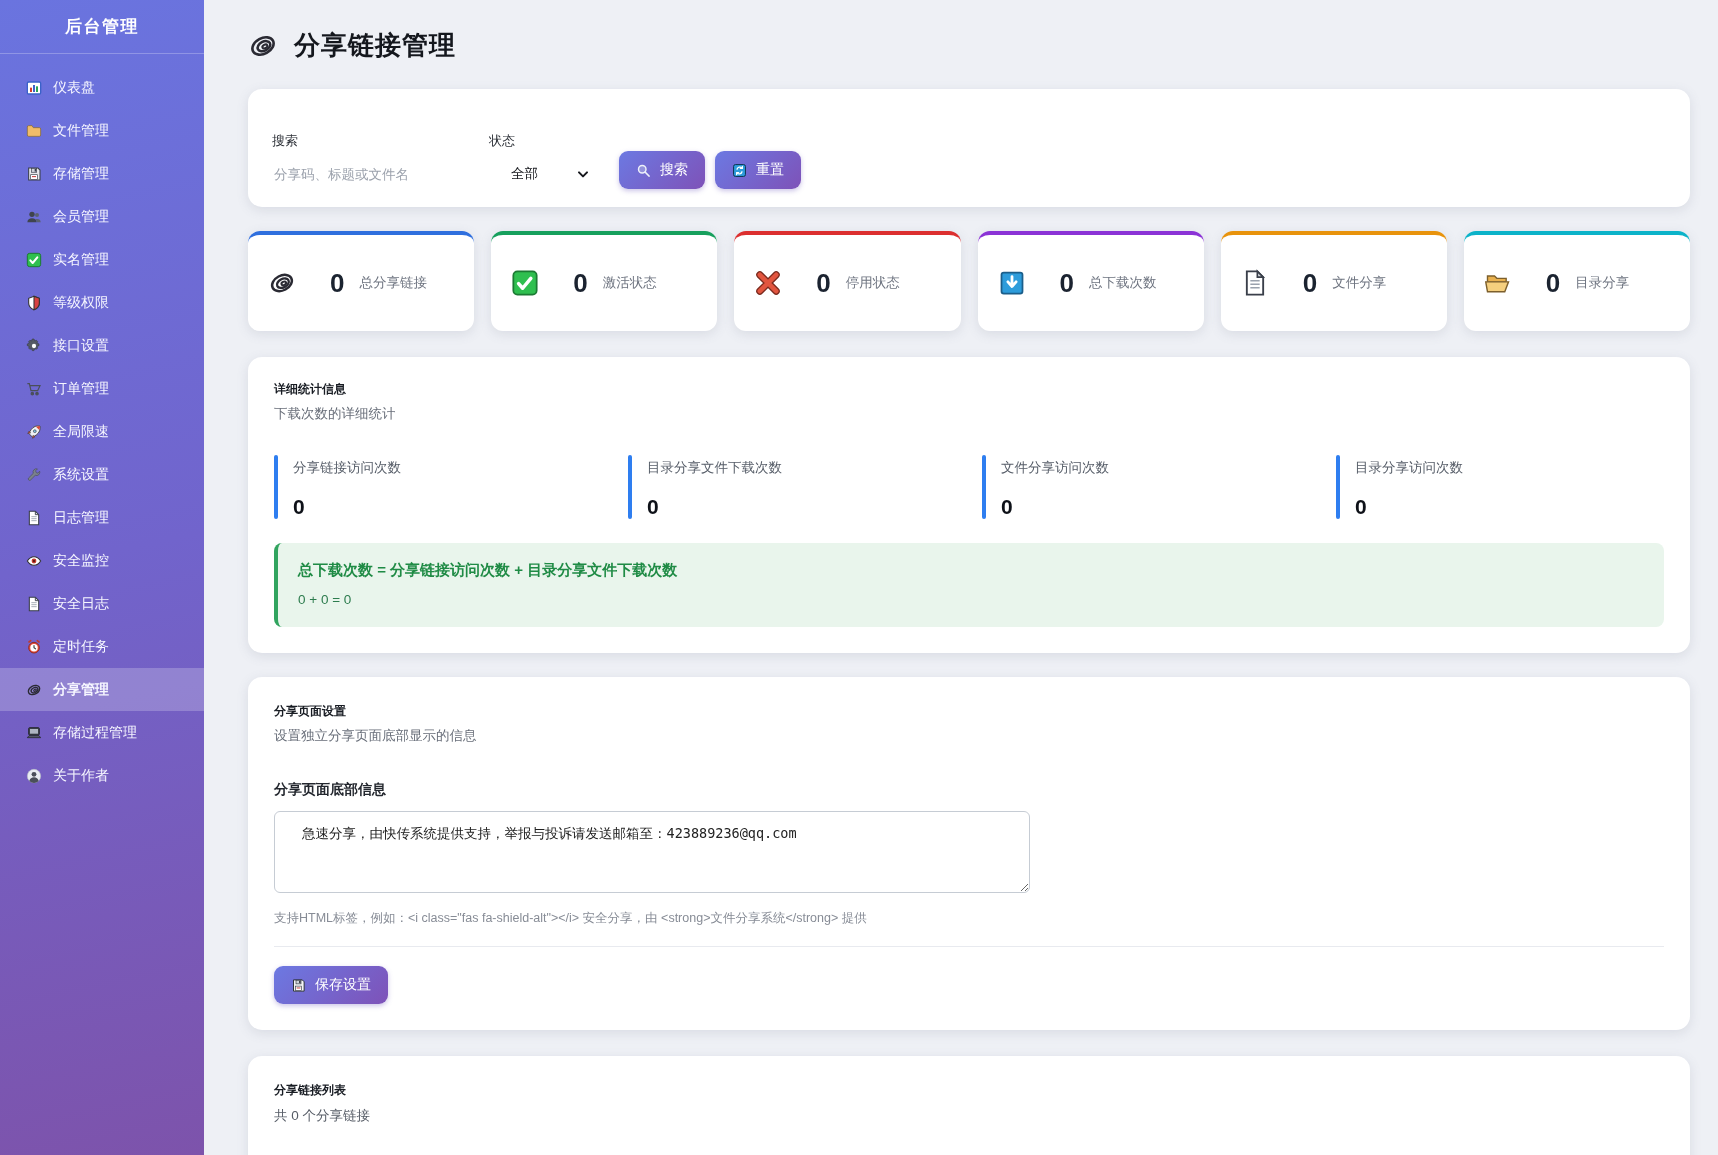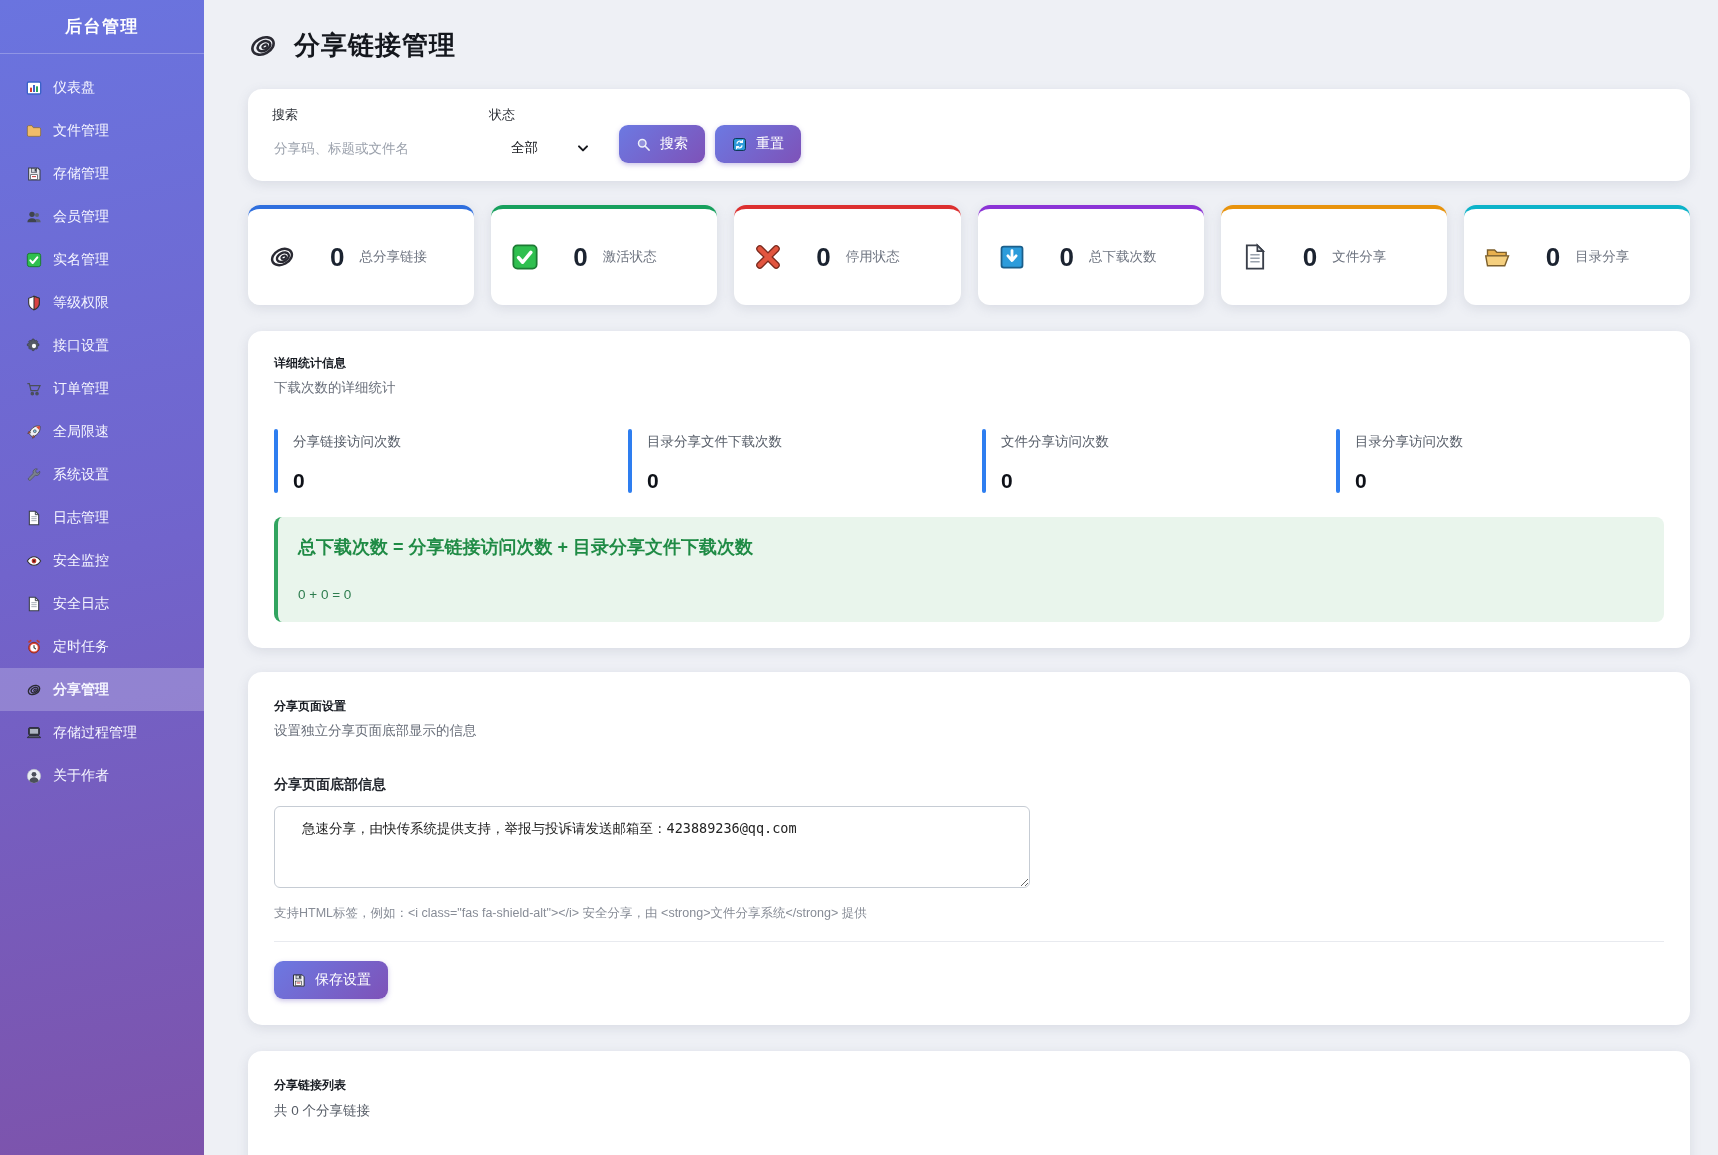--- a/index.html
+++ b/index.html
@@ -36,21 +36,21 @@
   .i15 { width:15px; height:15px; }
   
   .main { margin-left:204px; padding:26px 28px 0 44px; }
   .page-title { display:flex; align-items:center; gap:16px; margin:2px 0 26px; }
   .page-title h1 { margin:0; font-size:26px; font-weight:700; color:#14171d; letter-spacing:1px; }
   .card {
     background:#fff; border-radius:14px;
     box-shadow:0 3px 12px rgba(104,112,138,.16);
   }
   
-  .filter-card { height:92px; padding:16px 24px 18px; display:flex; align-items:flex-end; margin-bottom:24px; }
+  .filter-card { height:118px; padding:16px 24px 18px; display:flex; align-items:flex-end; margin-bottom:24px; }
   .f-group { display:flex; flex-direction:column; }
   .f-label { font-size:13px; color:#2b2f36; margin-bottom:9px; }
   .f-input { border:none; outline:none; background:transparent; height:30px; font-size:13.5px; color:#333;
              font-family:inherit; }
   .f-input::placeholder { color:#9ba1ac; }
   .g1 { margin-right:32px; } .g1 .f-input { width:185px; }
   .g2 { margin-right:30px; } .g2 .f-input { width:150px; }
   .g3 { margin-right:26px; }
   .f-select { width:104px; height:30px; display:flex; align-items:center; justify-content:space-between;
               font-size:13.5px; color:#16181d; cursor:pointer; padding:0 2px 0 22px; }
@@ -73,21 +73,21 @@
   
   .detail-card { padding:24px 26px 26px; margin-bottom:24px; }
   .card-title { margin:0 0 7px; font-size:12px; font-weight:700; color:#181c23; }
   .card-sub { margin:0; font-size:13.5px; color:#686e79; }
   .detail-grid { display:grid; grid-template-columns:repeat(4,1fr); gap:26px; margin:32px 0 24px; }
   .d-item { display:flex; gap:15px; }
   .d-bar { width:4px; border-radius:3px; background:#2e7ef0; }
   .d-label { font-size:13.5px; color:#565d68; margin:4px 0 18px; }
   .d-value { font-size:21px; font-weight:800; color:#0e1118; }
   .formula-box { background:#e9f5ec; border-left:4px solid #31a45f; border-radius:8px; padding:18px 20px 20px; }
-  .formula-title { margin:0 0 28px; font-size:18px; font-weight:700; color:#1f8b45; }
+  .formula-title { margin:0 0 12px; font-size:15px; font-weight:700; color:#1f8b45; }
   .formula-value { margin:0; font-size:13.5px; color:#2d7c4e; }
   
   .settings-card { padding:26px; margin-bottom:26px; }
   .settings-card .card-sub { margin-bottom:36px; }
   .field-label { margin:0 0 12px; font-size:14px; font-weight:700; color:#23272e; }
   .footer-textarea {
     width:756px; height:82px; border:1px solid #c6ccd4; border-radius:6px;
     padding:11px 27px; font-size:13.5px; color:#222; resize:both; outline:none;
     font-family:"DejaVu Sans Mono","Liberation Mono",monospace; line-height:1.5;
   }

